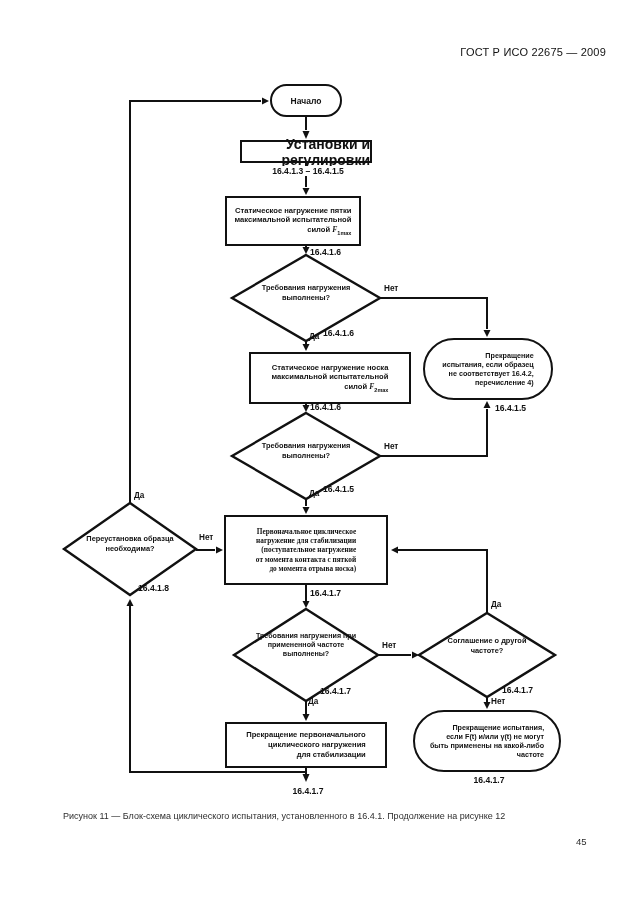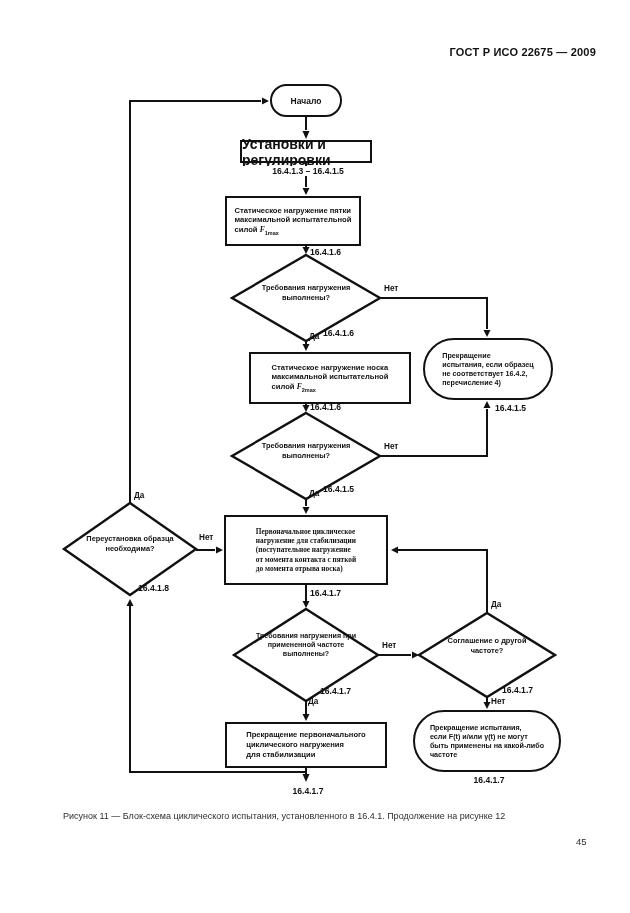--- a/index.html
+++ b/index.html
@@ -4,42 +4,42 @@
 <style>
   html,body{margin:0;padding:0;}
   body{
     width:630px;height:913px;position:relative;background:#ffffff;
     font-family:"Liberation Sans","DejaVu Sans",sans-serif;color:#111;
     overflow:hidden;
   }
   #connectors{position:absolute;left:0;top:0;z-index:0;}
   .node{
     position:absolute;box-sizing:border-box;border:2.2px solid #111;background:#fff;
-    display:flex;align-items:center;justify-content:center;text-align:left;
+    display:flex;align-items:center;justify-content:center;text-align:right;
     font-weight:bold;z-index:2;
   }
   .node .ln{display:block;line-height:1.28;}
   .terminator{border-radius:31px;}
   .startnode{border-radius:17px;font-size:8.5px;}
   .rect{font-size:7.6px;}
   .rect-big{font-size:14px;}
   .dtext{
     position:absolute;z-index:2;text-align:center;font-weight:bold;font-size:7.4px;
     line-height:1.3;
   }
   .dtext5{font-size:7.1px;line-height:1.24;}
   .ref{
     position:absolute;z-index:3;font-weight:bold;font-size:8.6px;white-space:nowrap;
   }
   .ref.centered{text-align:center;background:#fff;padding:0 2px;}
   .yn{
     position:absolute;z-index:3;font-weight:bold;font-size:8.2px;white-space:nowrap;text-align:center;
   }
   .header{
-    position:absolute;top:46px;right:34px;font-weight:bold;font-size:11px;
+    position:absolute;top:46px;right:24px;font-weight:normal;font-size:11px;
     letter-spacing:.2px;z-index:2;
   }
   .caption{
     position:absolute;left:63px;top:811px;font-size:9px;color:#2e2e2e;z-index:2;
     white-space:nowrap;
   }
   .pagenum{
     position:absolute;left:576px;top:836px;font-size:9.5px;color:#2e2e2e;z-index:2;
   }
   i{font-family:"Liberation Serif","DejaVu Serif",serif;}

